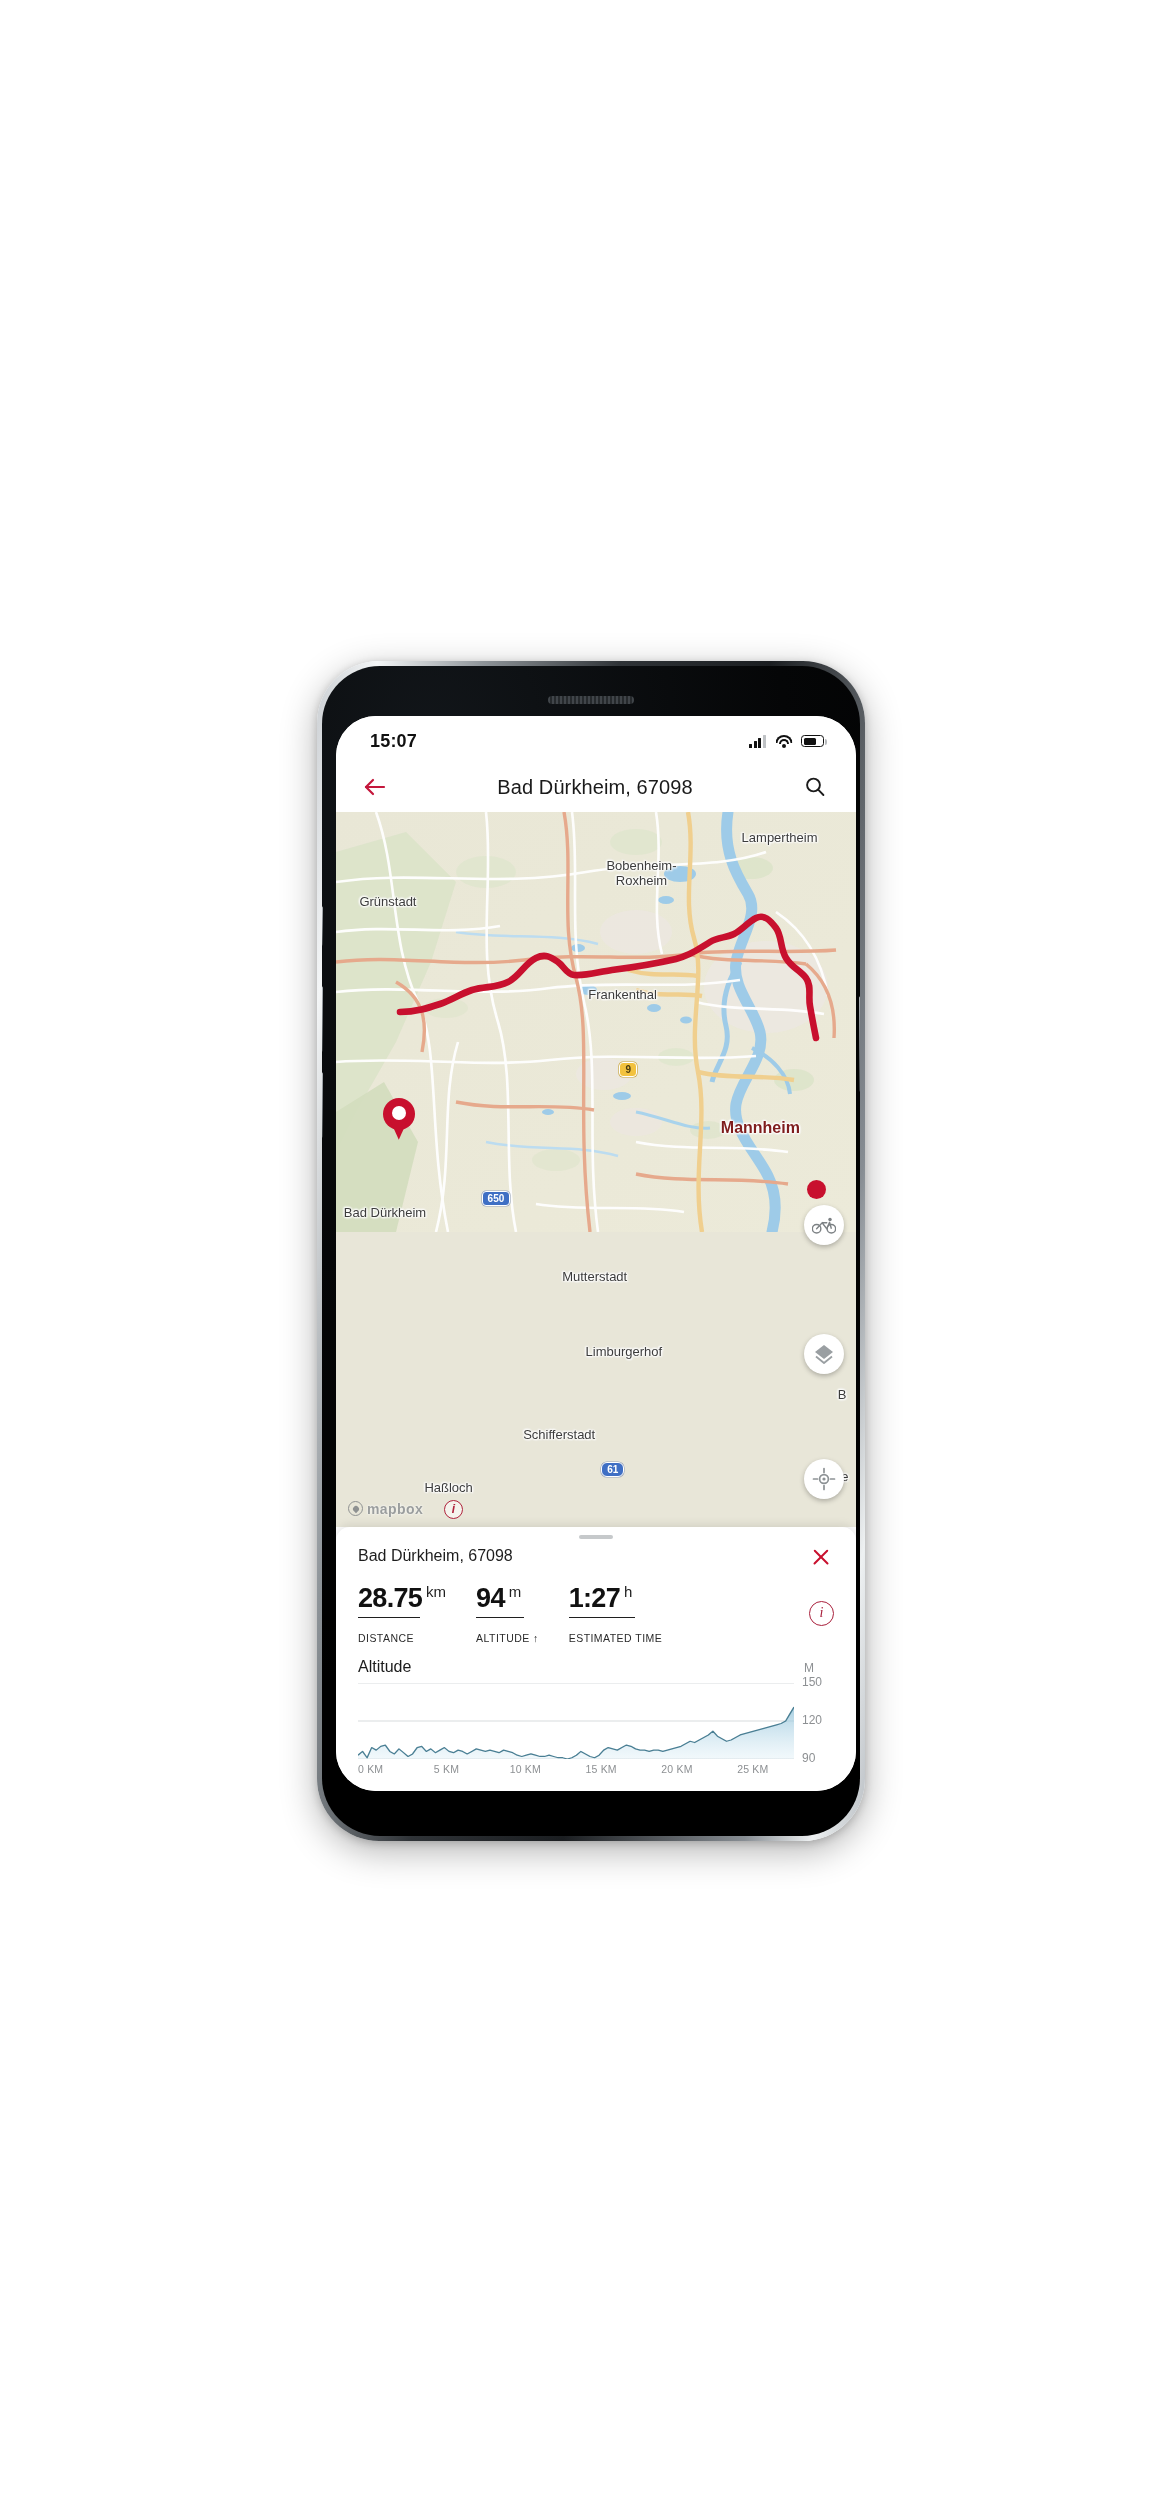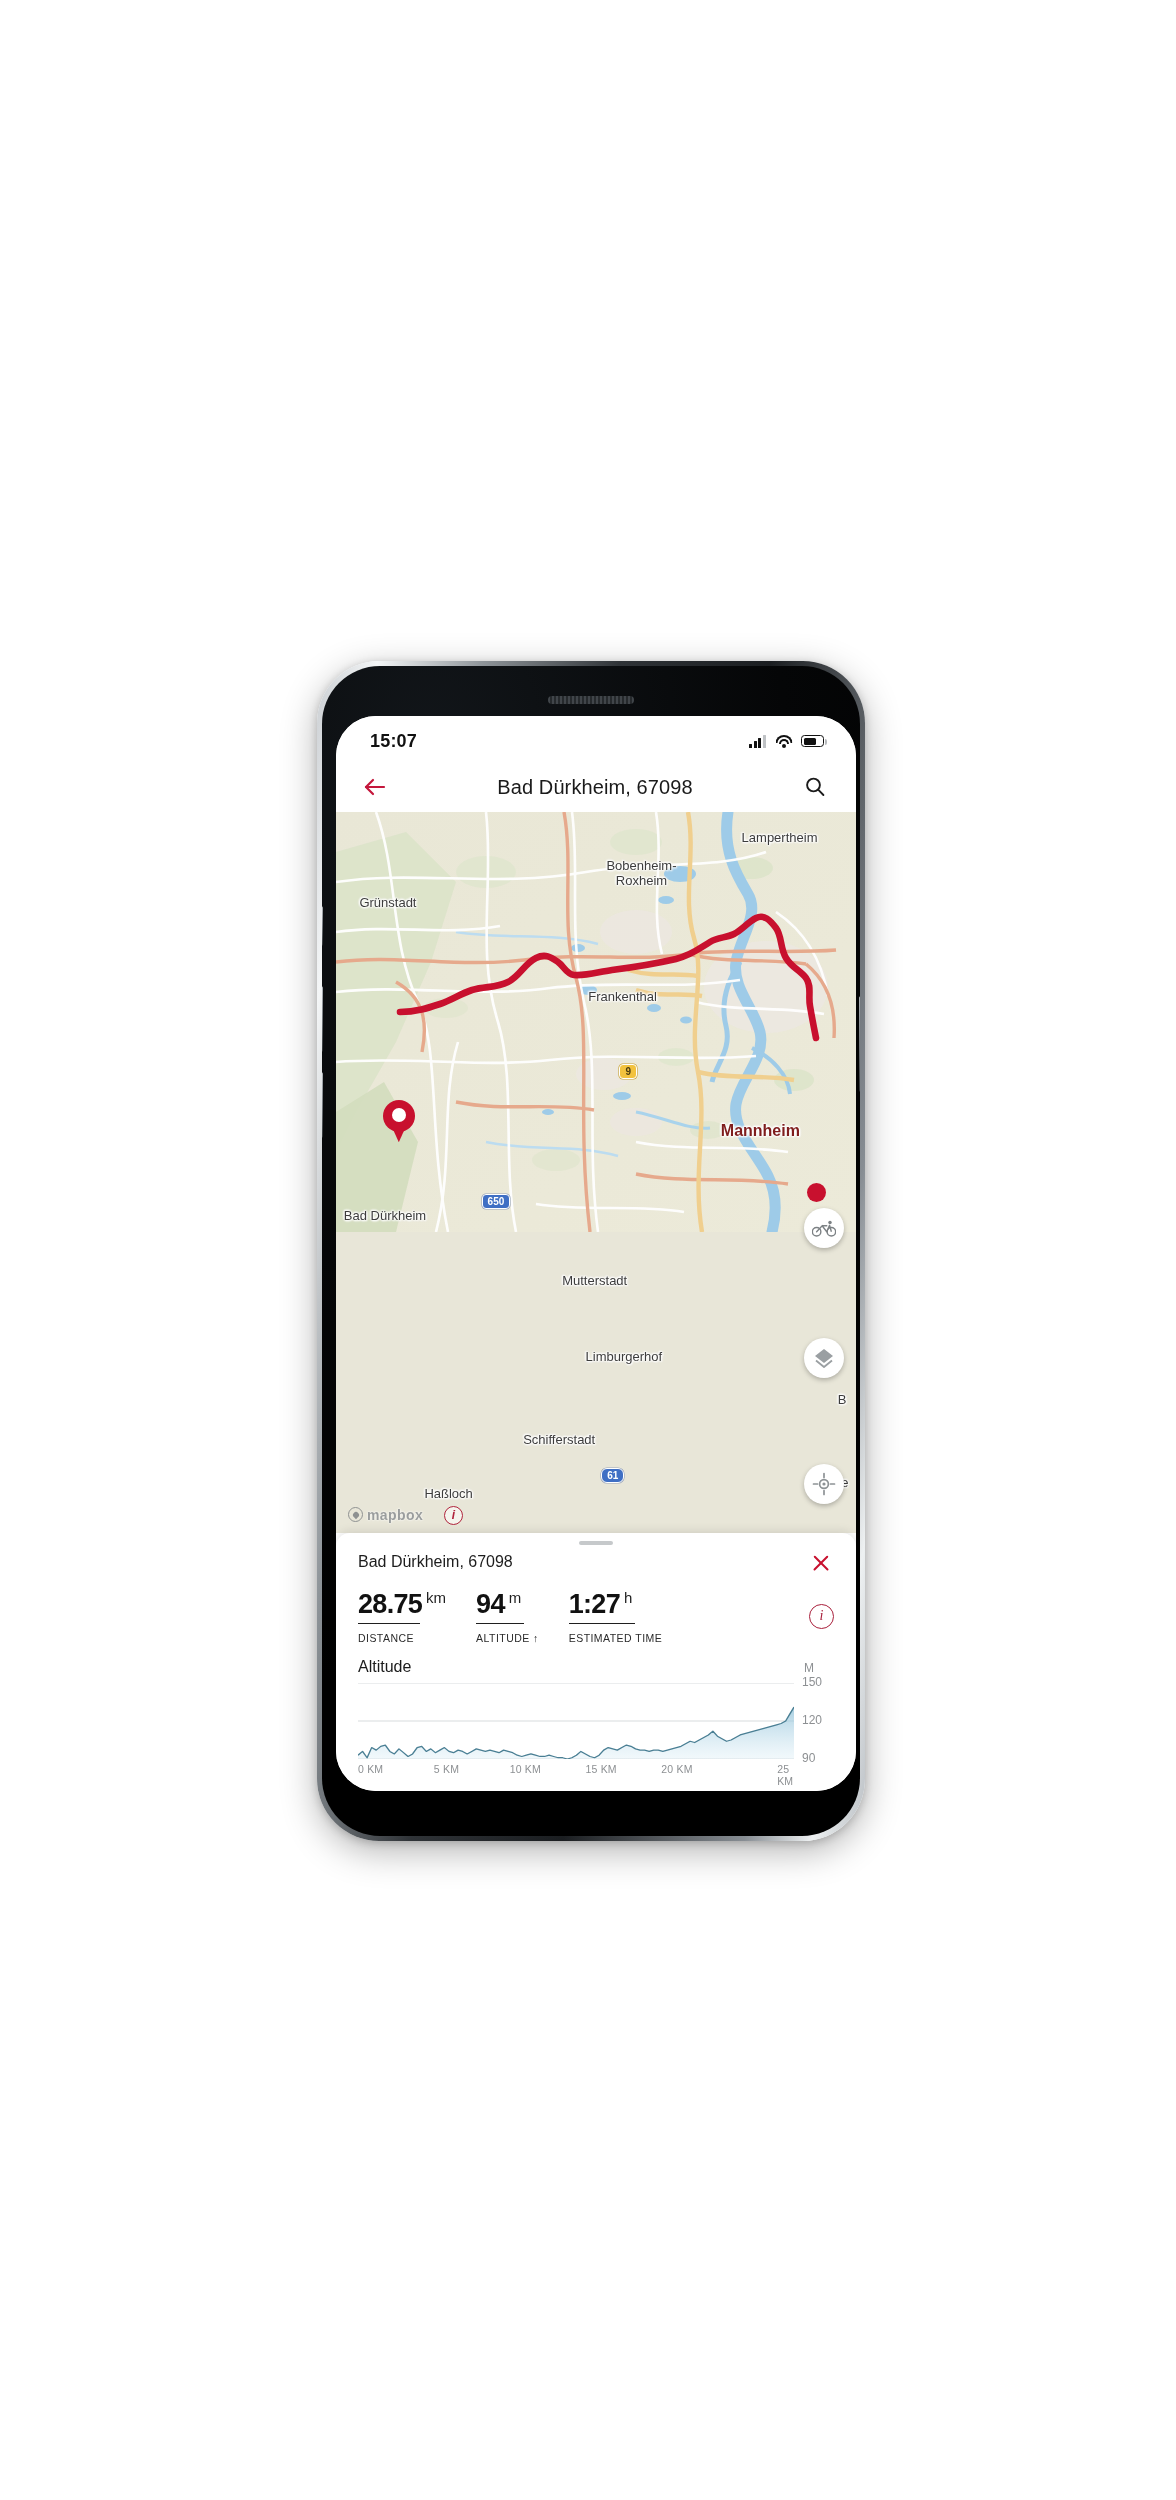--- a/index.html
+++ b/index.html
@@ -133,21 +133,21 @@
   #close-btn { width:26px;height:26px; position:relative; cursor:pointer; margin-top:-3px; }
   #close-btn::before,#close-btn::after{content:"";position:absolute;left:3px;top:12px;width:20px;height:2.4px;background:#c8102e;border-radius:2px;}
   #close-btn::before{transform:rotate(45deg)} #close-btn::after{transform:rotate(-45deg)}
 
   #stats { display:flex; align-items:flex-start; margin-top: 13px; }
   .stat { margin-right: 30px; }
   .stat .row { display:flex; align-items:flex-start; gap:4px; }
   .stat .val { font-size: 27px; font-weight: 700; color:#111; letter-spacing:-.7px; font-stretch: condensed; }
   .stat .unit { font-size: 15px; color:#1f1f1f; }
   .stat .rule { height:1.4px; background:#1f1f1f; margin-top:3px; }
-  .stat .cap { font-size: 10.5px; color:#2a2a2a; letter-spacing:.45px; margin-top:8px; }
+  .stat .cap { font-size: 10.5px; color:#2a2a2a; letter-spacing:.45px; margin-top:14px; }
   #st-distance .rule { width: 62px; } #st-altitude .rule { width: 48px; } #st-time .rule { width: 66px; }
   #info-btn { margin-left:auto; width:25px;height:25px;border-radius:50%;border:1.8px solid #a9203c;
               color:#a9203c; font-size:14px; font-style:italic; font-family:"Liberation Serif",serif;
               display:flex;align-items:center;justify-content:center; align-self:center; cursor:pointer; }
 
   
   #chart-wrap { margin-top: 14px; display:flex; }
   #chart-left { flex: 1 1 auto; }
   #chart-title { font-size: 16px; color:#1b1b1b; margin-bottom: 7px; }
   #plot { position: relative; height: 76px; }
@@ -411,21 +411,21 @@
                   <path id="areapath" fill="url(#fillg)" d="M0.00 76.00 L4.17 72.00 L8.35 78.67 L12.52 68.00 L16.70 70.67 L20.87 66.67 L25.04 65.33 L29.22 72.00 L33.39 74.67 L37.57 69.33 L41.74 73.33 L45.91 77.33 L50.09 74.67 L54.26 68.00 L58.43 66.67 L62.61 72.00 L66.78 69.33 L70.96 73.33 L75.13 70.67 L79.30 68.00 L83.48 72.00 L87.65 73.33 L91.83 70.67 L96.00 72.00 L100.17 74.67 L104.35 72.00 L108.52 69.33 L112.70 70.67 L116.87 72.00 L121.04 70.67 L125.22 72.00 L129.39 73.33 L133.57 70.67 L137.74 72.00 L141.91 73.33 L146.09 76.00 L150.26 77.33 L154.43 76.00 L158.61 74.67 L162.78 76.00 L166.96 77.33 L171.13 77.33 L175.30 76.00 L179.48 77.33 L183.65 78.67 L187.83 78.67 L192.00 80.00 L196.17 78.67 L200.35 76.00 L204.52 72.00 L208.70 74.67 L212.87 77.33 L217.04 78.67 L221.22 76.00 L225.39 70.67 L229.57 68.00 L233.74 69.33 L237.91 70.67 L242.09 68.00 L246.26 65.33 L250.43 66.67 L254.61 69.33 L258.78 70.67 L262.96 70.67 L267.13 72.00 L271.30 70.67 L275.48 70.67 L279.65 72.00 L283.83 70.67 L288.00 69.33 L292.17 68.00 L296.35 66.67 L300.52 64.00 L304.70 61.33 L308.87 62.67 L313.04 60.00 L317.22 57.33 L321.39 54.67 L325.57 50.67 L329.74 56.00 L333.91 58.67 L338.09 61.33 L342.26 60.00 L346.43 57.33 L350.61 54.67 L354.78 53.33 L358.96 52.00 L363.13 50.67 L367.30 49.33 L371.48 48.00 L375.65 46.67 L379.83 45.33 L384.00 44.00 L388.17 42.67 L392.35 40.00 L396.52 32.00 L400.00 25.33 L400 80 L0 80 Z"></path>
                   <path id="linepath" fill="none" stroke="#4a7f94" stroke-width="1.3" stroke-linejoin="round" d="M0.00 76.00 L4.17 72.00 L8.35 78.67 L12.52 68.00 L16.70 70.67 L20.87 66.67 L25.04 65.33 L29.22 72.00 L33.39 74.67 L37.57 69.33 L41.74 73.33 L45.91 77.33 L50.09 74.67 L54.26 68.00 L58.43 66.67 L62.61 72.00 L66.78 69.33 L70.96 73.33 L75.13 70.67 L79.30 68.00 L83.48 72.00 L87.65 73.33 L91.83 70.67 L96.00 72.00 L100.17 74.67 L104.35 72.00 L108.52 69.33 L112.70 70.67 L116.87 72.00 L121.04 70.67 L125.22 72.00 L129.39 73.33 L133.57 70.67 L137.74 72.00 L141.91 73.33 L146.09 76.00 L150.26 77.33 L154.43 76.00 L158.61 74.67 L162.78 76.00 L166.96 77.33 L171.13 77.33 L175.30 76.00 L179.48 77.33 L183.65 78.67 L187.83 78.67 L192.00 80.00 L196.17 78.67 L200.35 76.00 L204.52 72.00 L208.70 74.67 L212.87 77.33 L217.04 78.67 L221.22 76.00 L225.39 70.67 L229.57 68.00 L233.74 69.33 L237.91 70.67 L242.09 68.00 L246.26 65.33 L250.43 66.67 L254.61 69.33 L258.78 70.67 L262.96 70.67 L267.13 72.00 L271.30 70.67 L275.48 70.67 L279.65 72.00 L283.83 70.67 L288.00 69.33 L292.17 68.00 L296.35 66.67 L300.52 64.00 L304.70 61.33 L308.87 62.67 L313.04 60.00 L317.22 57.33 L321.39 54.67 L325.57 50.67 L329.74 56.00 L333.91 58.67 L338.09 61.33 L342.26 60.00 L346.43 57.33 L350.61 54.67 L354.78 53.33 L358.96 52.00 L363.13 50.67 L367.30 49.33 L371.48 48.00 L375.65 46.67 L379.83 45.33 L384.00 44.00 L388.17 42.67 L392.35 40.00 L396.52 32.00 L400.00 25.33"></path>
                 </svg>
               </div>
               <div id="xaxis" style="position: relative; height: 14px;">
                 <span style="position: absolute; left: 0%;">0 KM</span>
                 <span style="position: absolute; left: 17.3913%;">5 KM</span>
                 <span style="position: absolute; left: 34.7826%;">10 KM</span>
                 <span style="position: absolute; left: 52.1739%;">15 KM</span>
                 <span style="position: absolute; left: 69.5652%;">20 KM</span>
-                <span style="position: absolute; left: 86.9565%; margin-left: 40px;">25 KM</span>
+                <span style="position: absolute; left: 86.9565%;">25 KM</span>
               </div>
             </div>
             <div id="chart-right">
               <span class="unit" style="top: 3px;">M</span>
               <span class="ylab" id="yt0" style="top: 17px; left: 8px;">150</span>
               <span class="ylab" id="yt1" style="top: 55px; left: 8px;">120</span>
               <span class="ylab" id="yt2" style="top: 93px; left: 8px;">90</span>
             </div>
           </div>
 

